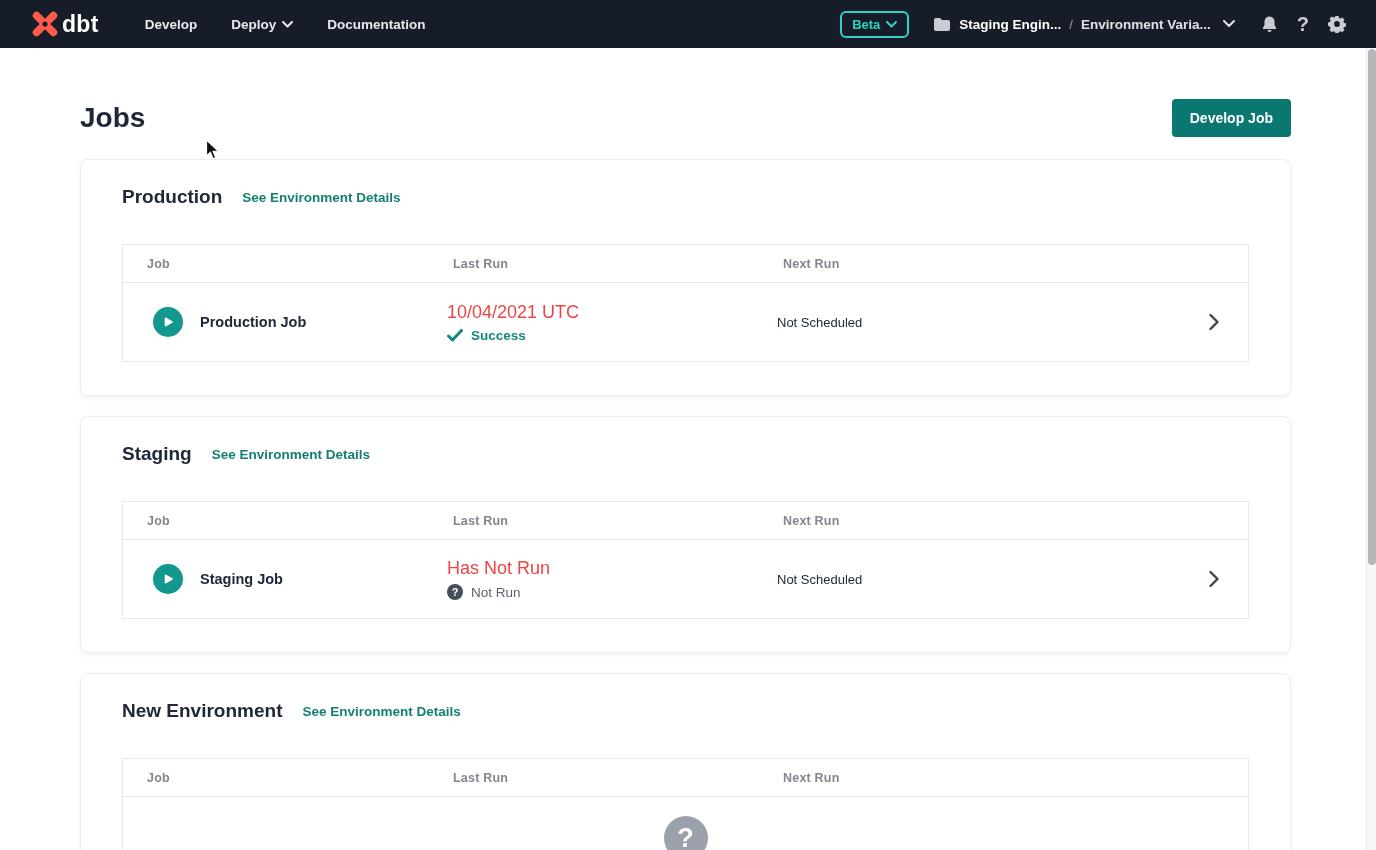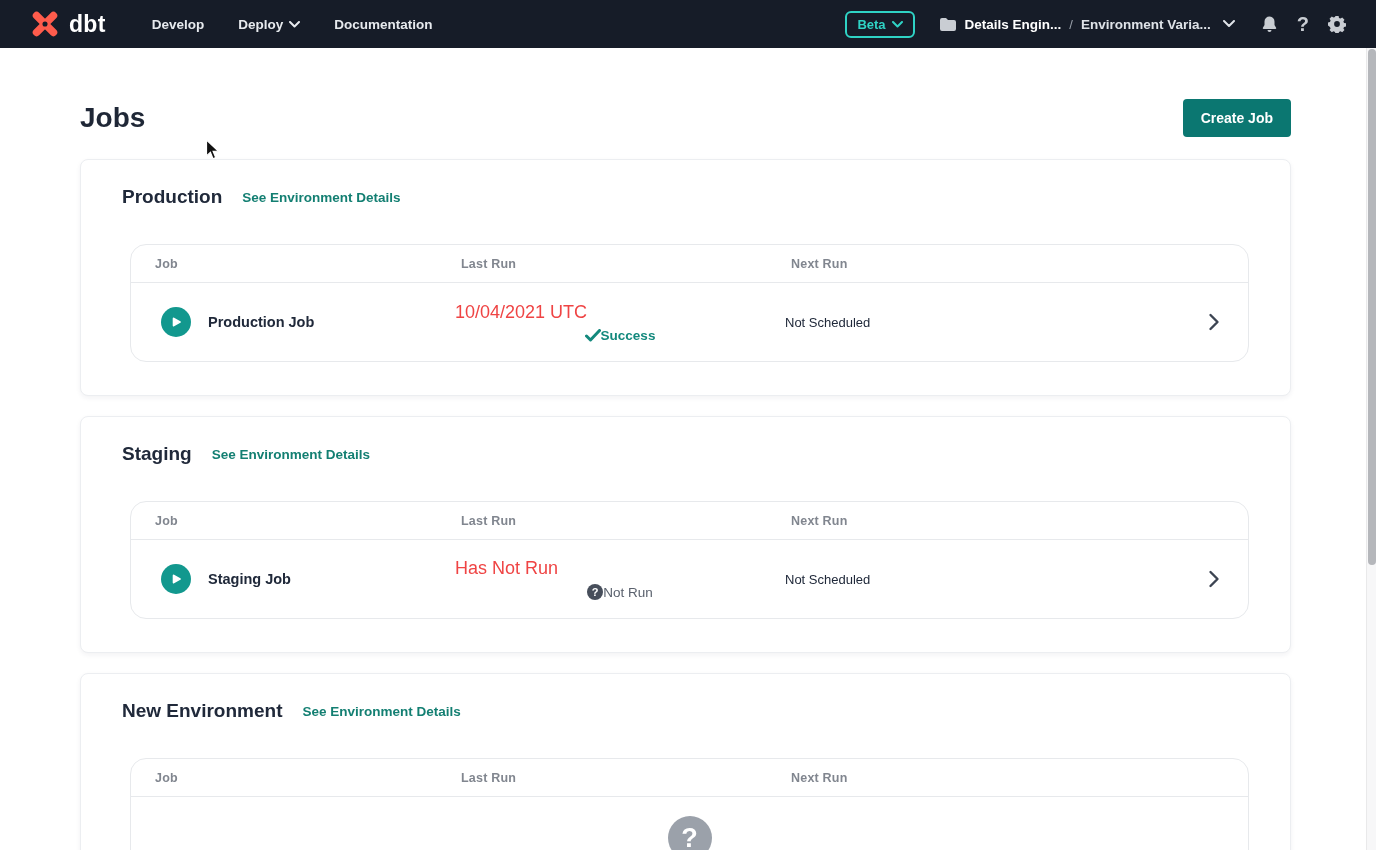--- a/index.html
+++ b/index.html
@@ -1,21 +1,21 @@
 <!DOCTYPE html>
 <html><head>
 <meta charset="utf-8">
 <style>
   * { margin:0; padding:0; box-sizing:border-box; }
   html,body { width:1376px; height:850px; overflow:hidden; }
   body { font-family:"Liberation Sans","DejaVu Sans",sans-serif; background:#ffffff; position:relative; }
 
   
   .topnav { height:48px; background:#161C28; display:flex; align-items:center; padding:0 30px 0 28px; width:100%; }
-  .brand { display:flex; align-items:center; gap:7px; margin-right:42px; }
+  .brand { display:flex; align-items:center; margin-right:42px; }
   .brand-name { color:#ffffff; font-size:23px; font-weight:bold; letter-spacing:.3px; }
   .nav-menu { display:flex; align-items:center; gap:26px; }
   .nav-item { color:#E7EAEE; font-size:13.5px; font-weight:bold; cursor:pointer; display:flex; align-items:center; gap:6px; padding:6px 4px; }
   .nav-right { margin-left:auto; display:flex; align-items:center;padding-left:20px; }
   .beta-badge { display:flex; align-items:center; gap:6px; border:2px solid #2FD3C5; border-radius:6px; padding:4px 10px; color:#2FD3C5; font-size:13px; font-weight:bold; cursor:pointer; }
   .crumbs { display:flex; align-items:center; gap:8px; margin-left:24px; cursor:pointer; }
   .crumb-account { color:#FFFFFF; font-size:13.5px; font-weight:bold; }
   .crumb-sep { color:#9AA1AB; font-size:13px; }
   .crumb-project { color:#DFE3E8; font-size:13.5px; font-weight:600; }
   .nav-icons { display:flex; align-items:center; gap:19px; margin-left:26px; }
@@ -30,33 +30,33 @@
   .main { padding:51px 85px 0 80px; }
   .page-header { display:flex; align-items:center; justify-content:space-between; margin-bottom:22px; }
   .page-title { font-size:28px; font-weight:bold; color:#1F2736; line-height:34px; }
   .create-btn { background:#0B7771; color:#ffffff; border:none; border-radius:4px; font-family:inherit; font-size:14px; font-weight:600; padding:11px 18px; cursor:pointer; }
 
   .env-card { border:1px solid #ECEEF1; border-radius:8px; background:#fff; box-shadow:0 2px 5px rgba(30,40,60,.06); padding:26px 41px 33px 41px; margin-bottom:20px; }
   .env-head { display:flex; align-items:center; gap:20px; margin-bottom:36px; }
   .env-name { font-size:19px; font-weight:bold; color:#20293A; }
   .env-link { font-size:13.5px; font-weight:bold; color:#137F72; text-decoration:none; cursor:pointer; }
 
-  .jobs-table { border:1px solid #E7E9EC; border-radius:16px;margin-left:8px; }
+  .jobs-table { border:1px solid #E7E9EC; border-radius:0; }
   .t-head { display:flex; align-items:center; height:38px; border-bottom:1px solid #E7E9EC; }
   .t-col1 { width:330px; padding-left:24px; }
   .t-col2 { width:330px; padding-left:0; }
   .t-col3 { flex:1; }
   .th { font-size:12.5px; font-weight:600; color:#81868F; letter-spacing:.2px; }
   .t-row { display:flex; align-items:center; height:78px; cursor:pointer; }
   .job-cell { display:flex; align-items:center; gap:17px; padding-left:30px; width:324px; }
   .play-btn { width:30px; height:30px; border-radius:50%; background:#12988E; display:flex; align-items:center; justify-content:center; cursor:pointer; flex:none; }
   .job-name { font-size:14.5px; font-weight:bold; color:#20293A; }
   .lastrun-cell { width:330px; display:flex; flex-direction:column; gap:5px; }
   .lastrun-date { font-size:18px; color:#ef4444; }
-  .status-line { display:flex; align-items:center; gap:0;justify-content:center; }
+  .status-line { display:flex; align-items:center; gap:8px; }
   .status-success { font-size:13.5px; font-weight:600; color:#13897D; }
   .status-notrun { font-size:13.5px; color:#5A616D; }
   .q-circle { width:16px; height:16px; border-radius:50%; background:#474E5B; color:#fff; font-size:11px; font-weight:bold; display:flex; align-items:center; justify-content:center; line-height:1; }
   .nextrun-cell { flex:1; font-size:13px; color:#20293A; }
   .row-chevron { padding-right:28px; display:flex; align-items:center; }
 
   .empty-area { height:120px; display:flex; justify-content:center; padding-top:19px; }
   .empty-icon { width:44px; height:44px; border-radius:50%; background:#9BA1AA; color:#fff; font-size:27px; font-weight:bold; display:flex; align-items:center; justify-content:center; }
 
   .cursor { position:absolute; left:205px; top:139px; pointer-events:none; }
@@ -101,21 +101,21 @@
             <polyline points="1,1 5.5,5.5 10,1" fill="none" stroke="#2FD3C5" stroke-width="2" stroke-linecap="round" stroke-linejoin="round"></polyline>
           </svg>
       </span>
     </div>
     <div class="crumbs">
       <span style="display:flex;">
         <svg width="18" height="15" viewBox="0 0 18 15">
             <path d="M1 3 a2 2 0 0 1 2-2 h4 l2 2 h6 a2 2 0 0 1 2 2 v7 a2 2 0 0 1-2 2 h-12 a2 2 0 0 1-2-2 z" fill="#C9CDD3"></path>
           </svg>
       </span>
-      <span class="crumb-account">Details Engin...</span>
+      <span class="crumb-account">Staging Engin...</span>
       <span class="crumb-sep">/</span>
       <span class="crumb-project">Environment Varia...</span>
       <span style="display:flex; margin-left:4px;">
         <svg width="12" height="8" viewBox="0 0 12 8">
             <polyline points="1,1 6,6 11,1" fill="none" stroke="#DFE3E8" stroke-width="2" stroke-linecap="round" stroke-linejoin="round"></polyline>
           </svg>
       </span>
     </div>
     <div class="nav-icons">
       <span class="nav-icon">
@@ -132,21 +132,21 @@
         </svg>
       </span>
     </div>
   </div>
 </div>
 
 <div class="main">
 
   <div class="page-header">
     <h1 class="page-title">Jobs</h1>
-    <button class="create-btn">Create Job</button>
+    <button class="create-btn">Develop Job</button>
   </div>
 
   <div class="env-card">
     <div class="env-head">
       <span class="env-name">Production</span>
       <a class="env-link">See Environment Details</a>
     </div>
     <div class="jobs-table">
       <div class="t-head">
         <div class="t-col1 th">Job</div>

